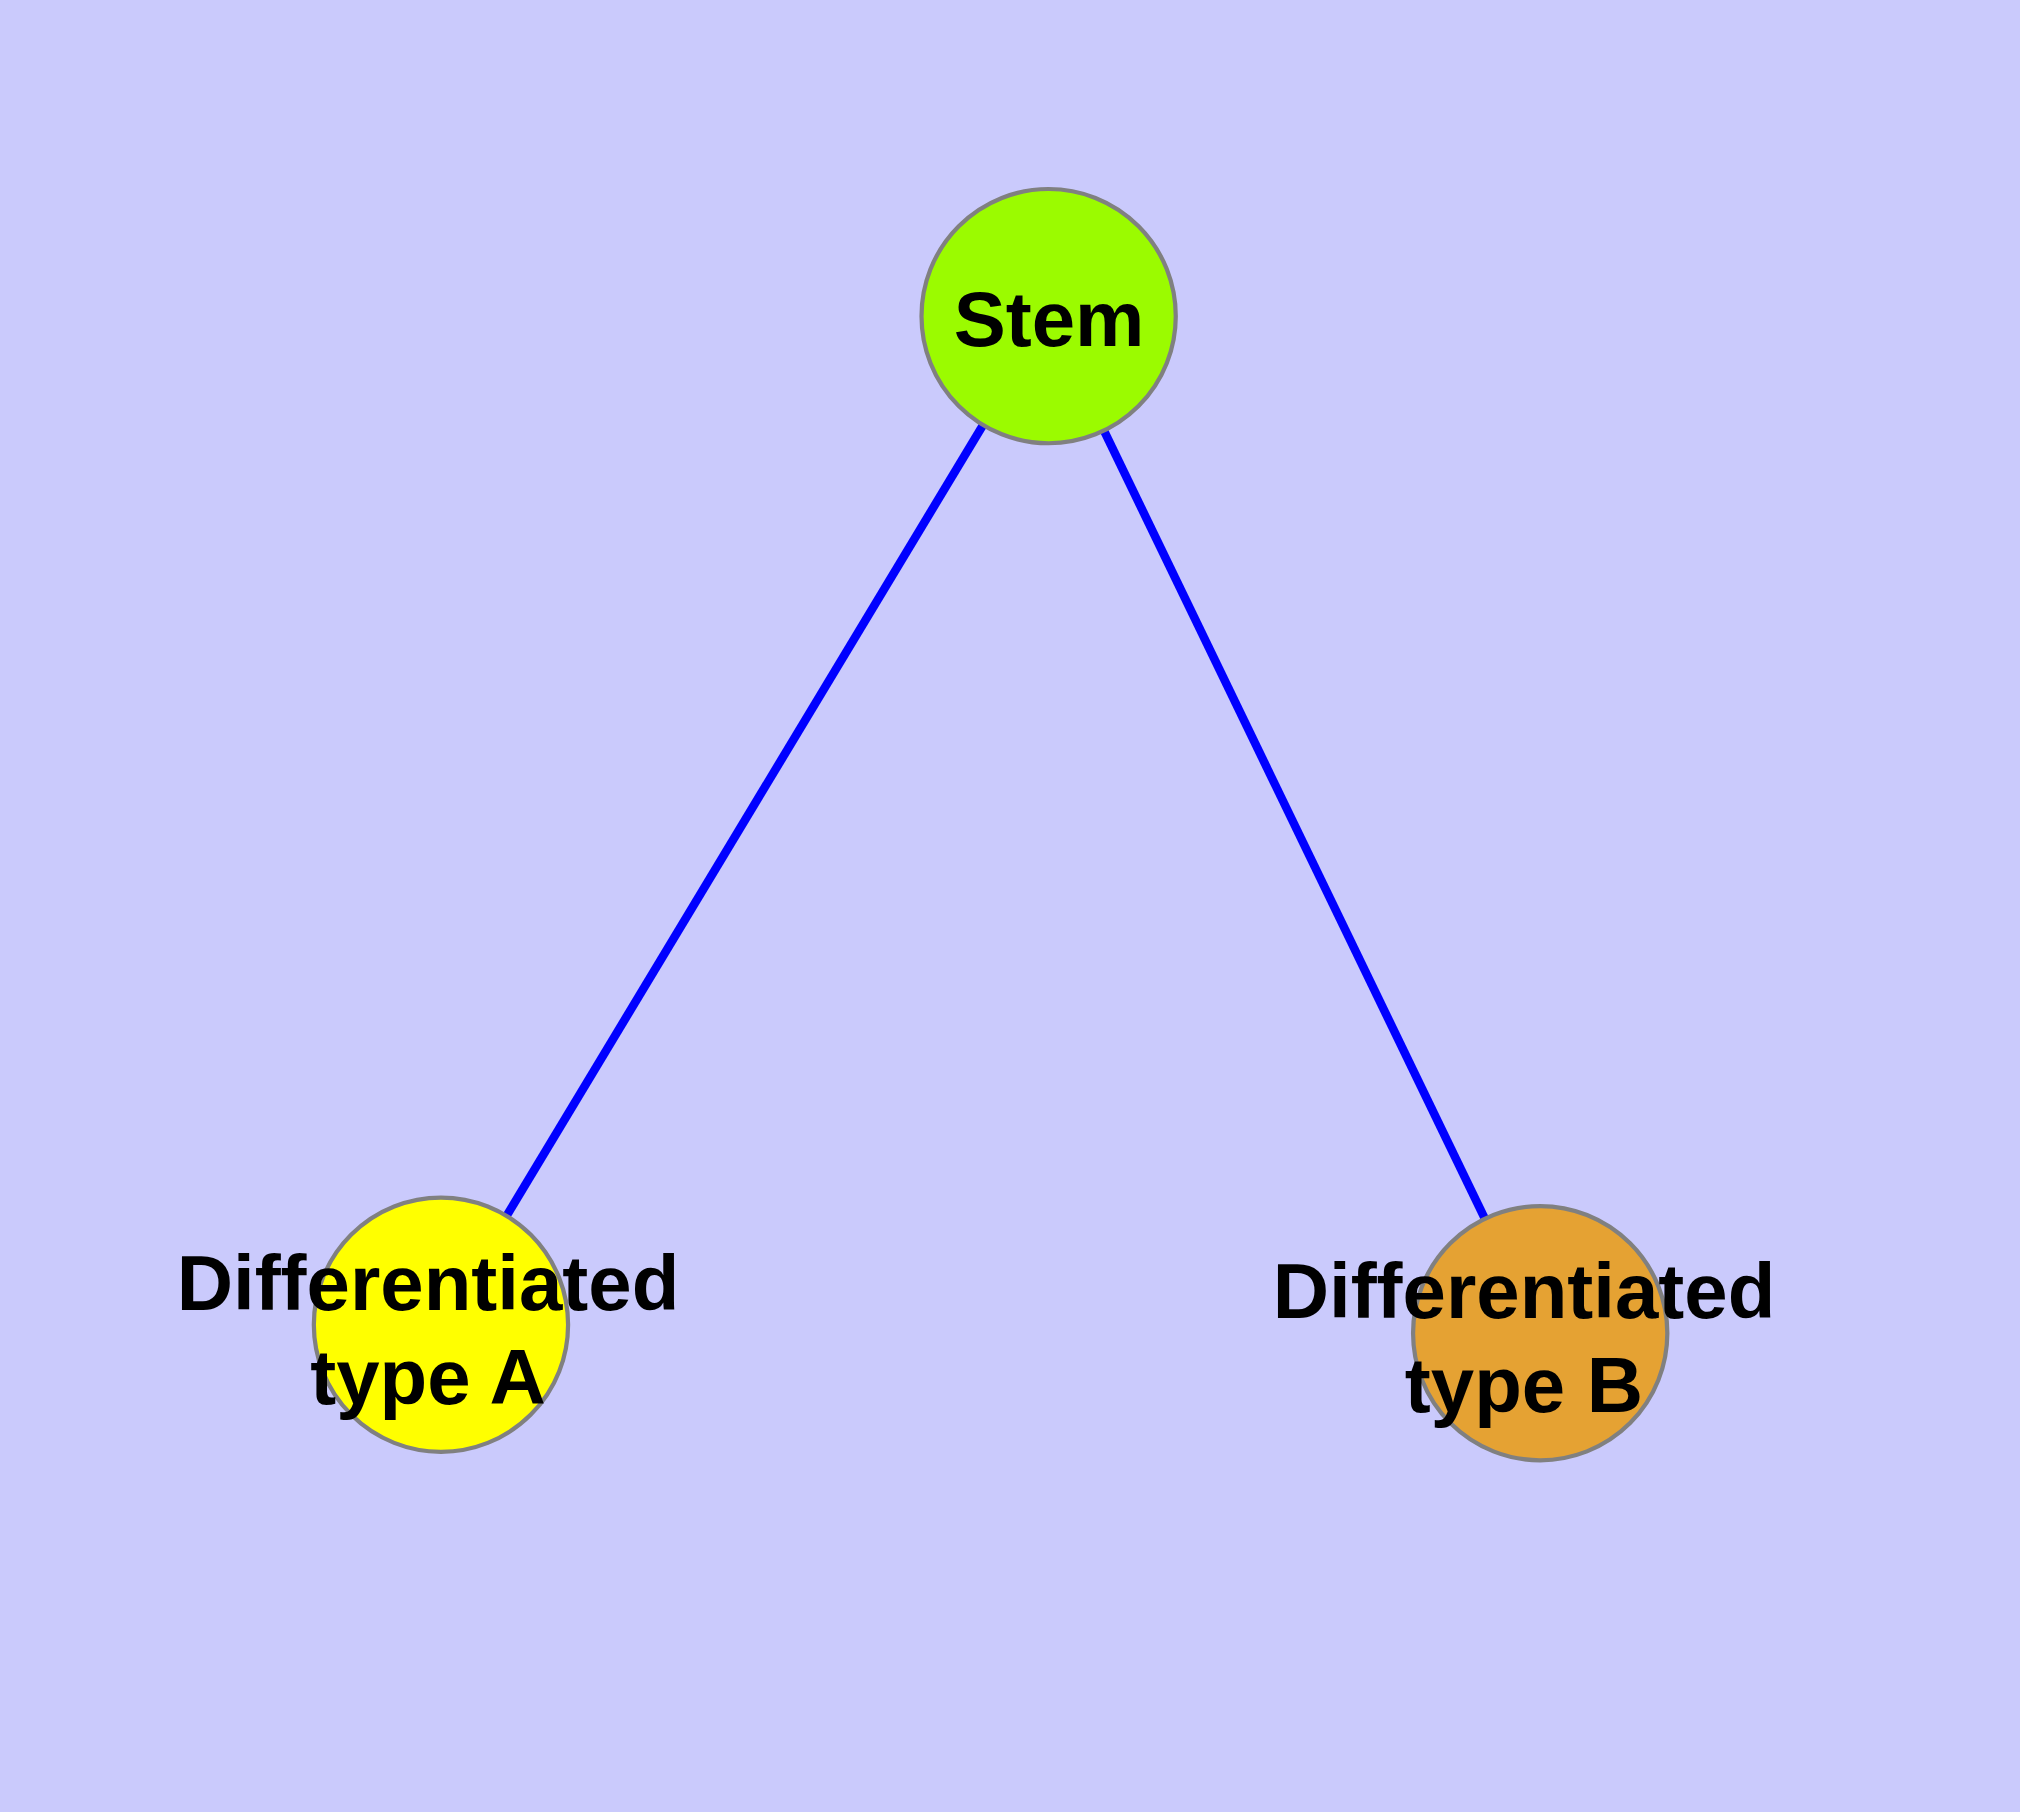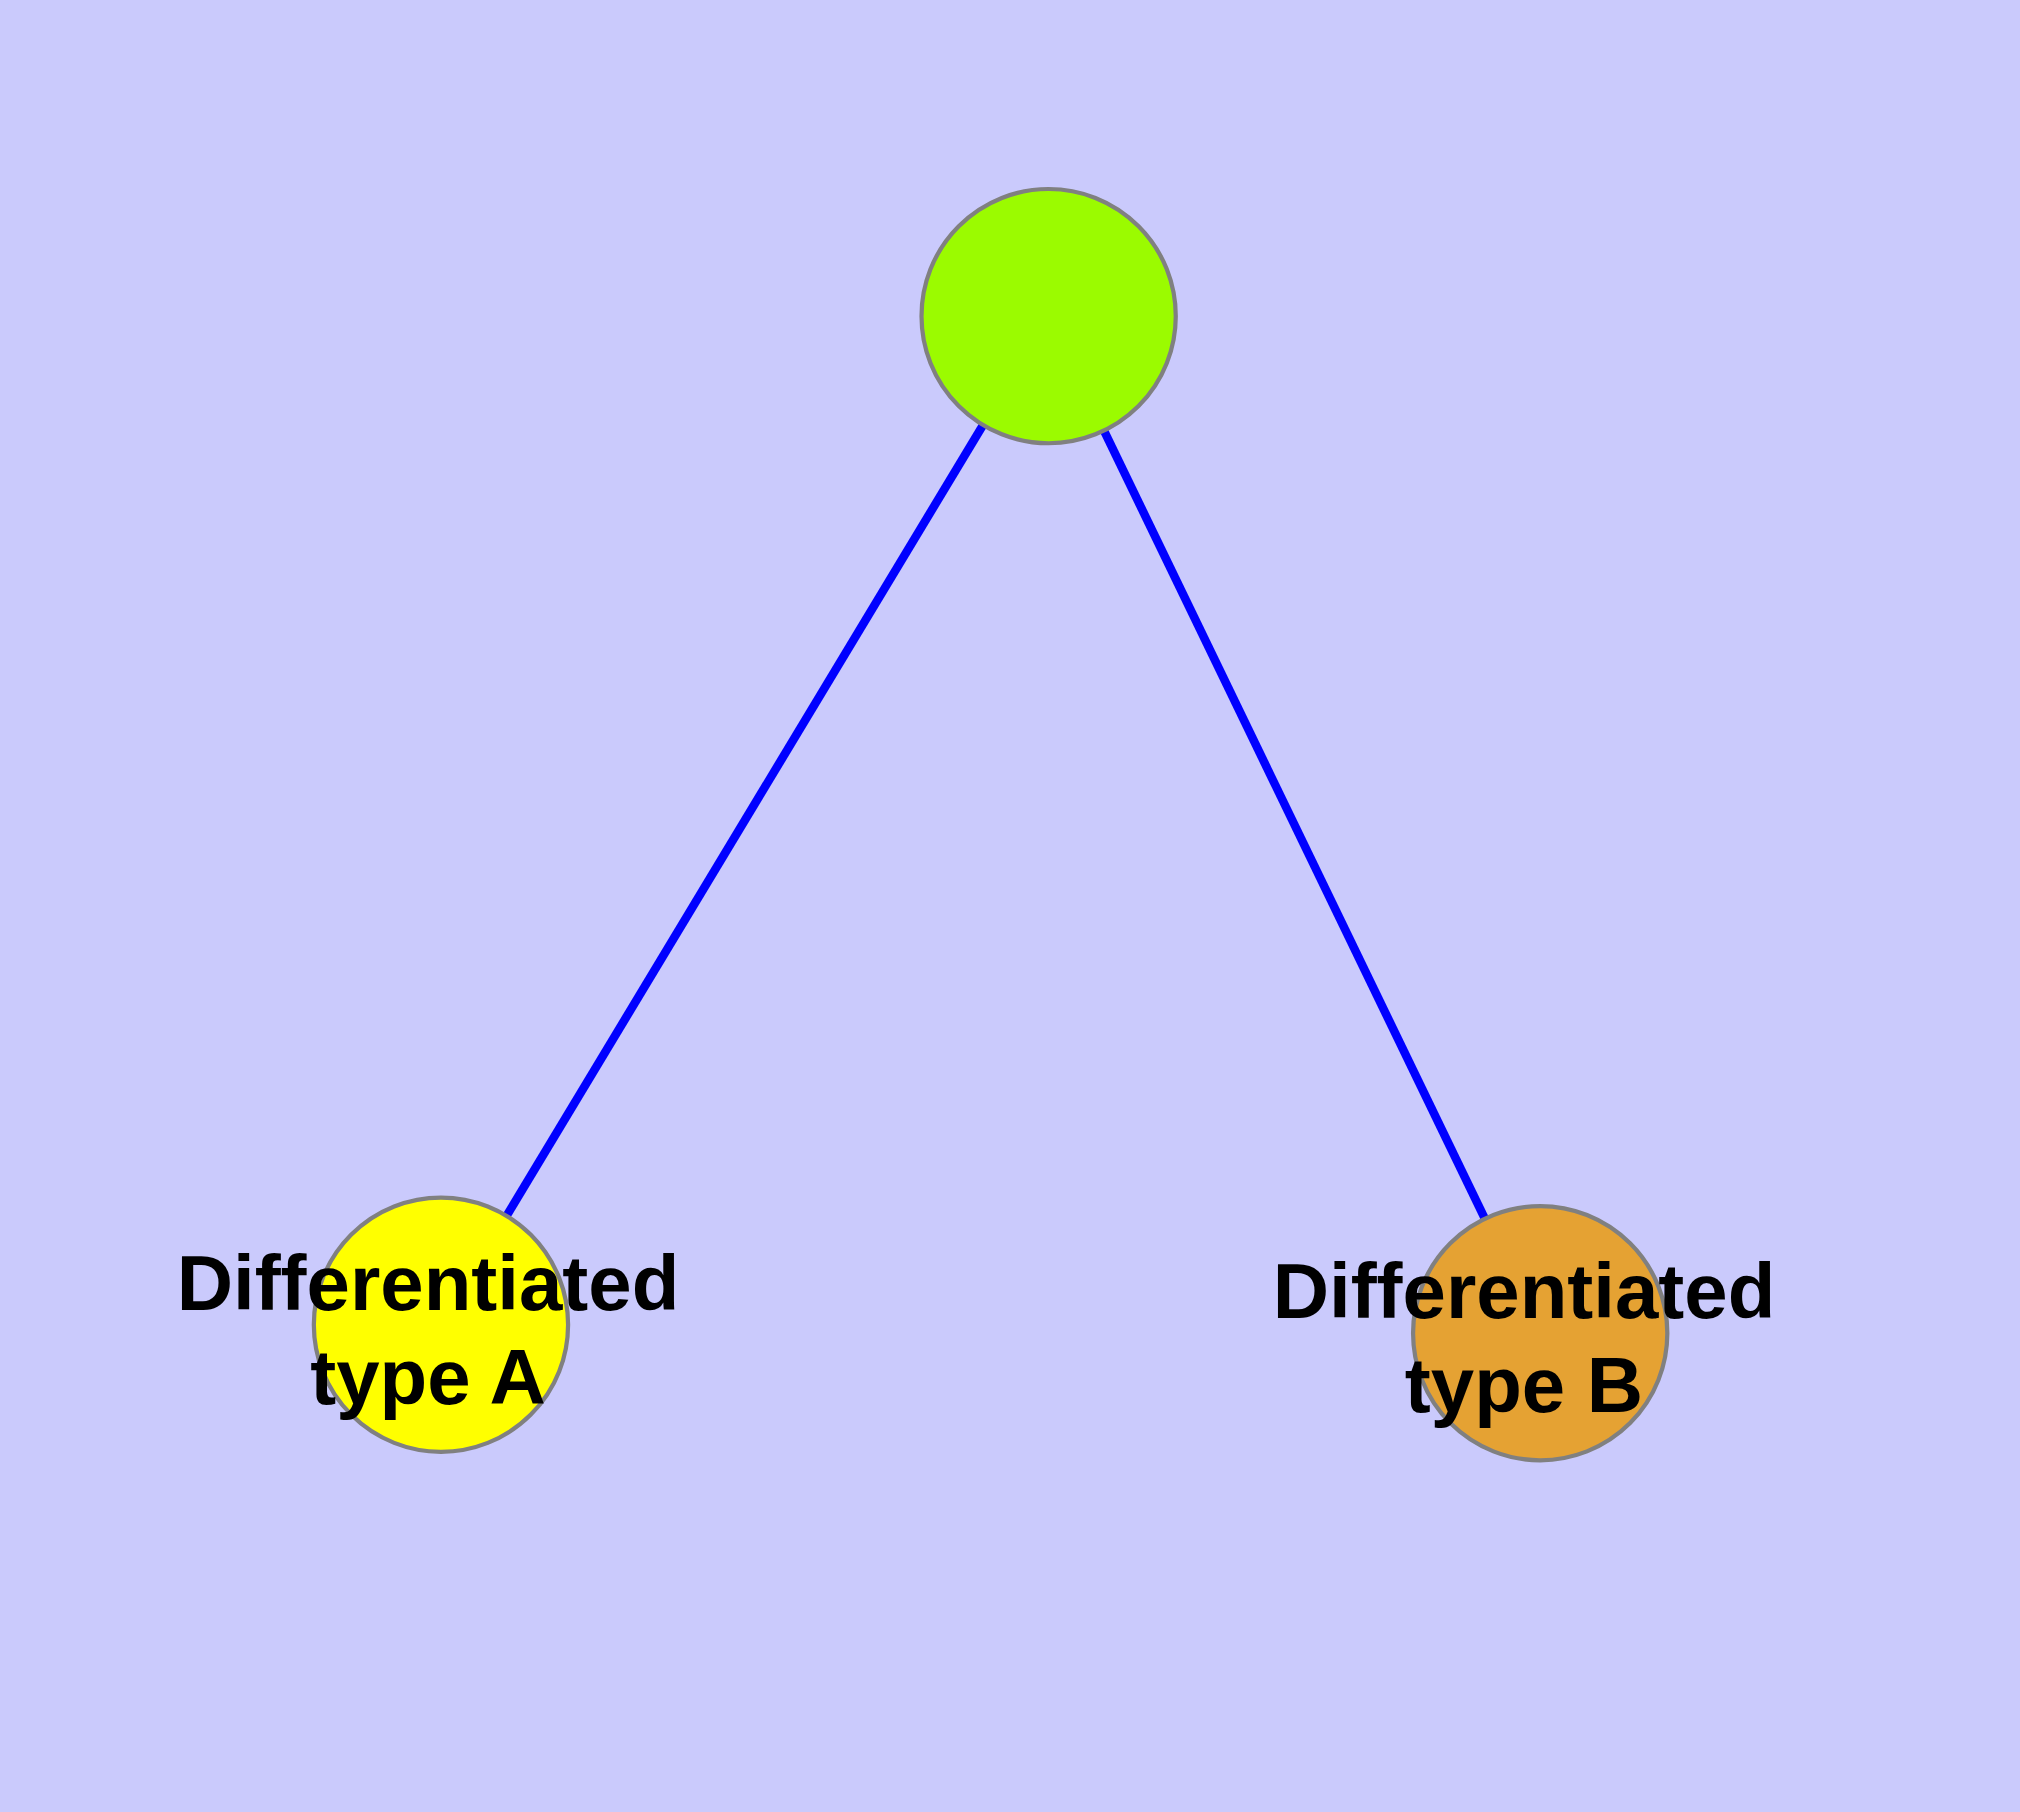--- a/index.html
+++ b/index.html
@@ -46,20 +46,21 @@
   <svg class="graph-svg" viewBox="0 0 2384 2138" xmlns="http://www.w3.org/2000/svg">
 
     <line x1="1237" y1="373" x2="520" y2="1563" class="edge" stroke="#0000FF"></line>
     <line x1="1237" y1="373" x2="1817" y2="1573" class="edge" stroke="#0000FF"></line>
 
     <circle cx="1237" cy="373" r="150" class="node-circle" fill="#9BFB00" stroke="#808080"></circle>
     <circle cx="520" cy="1563" r="150" class="node-circle" fill="#FFFF00" stroke="#808080"></circle>
     <circle cx="1817" cy="1573" r="150" class="node-circle" fill="#E5A233" stroke="#808080"></circle>
   </svg>
 
+  <div class="node-label label-stem" style="color: rgb(0, 0, 0);">Stem</div>
 
   <div class="node-label label-type-a" style="color: rgb(0, 0, 0);">Differentiated
 type A</div>
 
   <div class="node-label label-type-b" style="color: rgb(0, 0, 0);">Differentiated
 type B</div>
 </div>
 
 
 </body></html>

